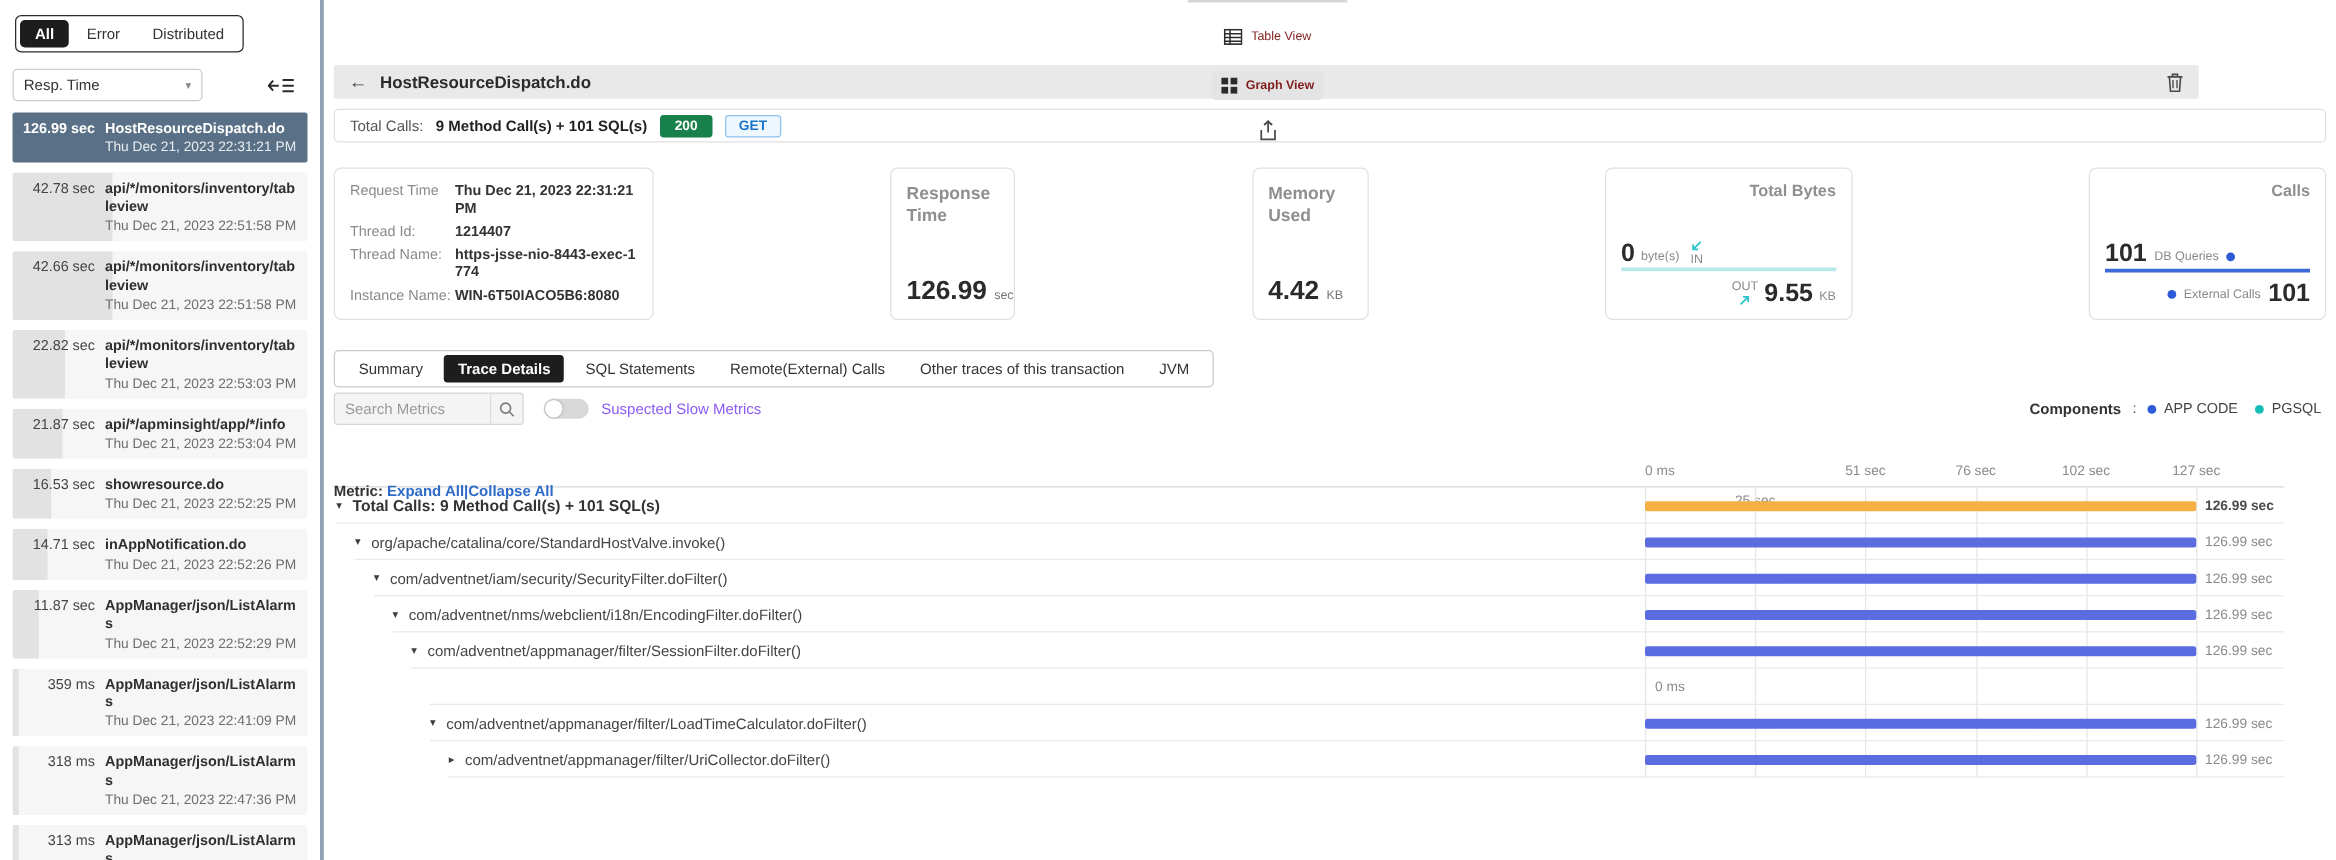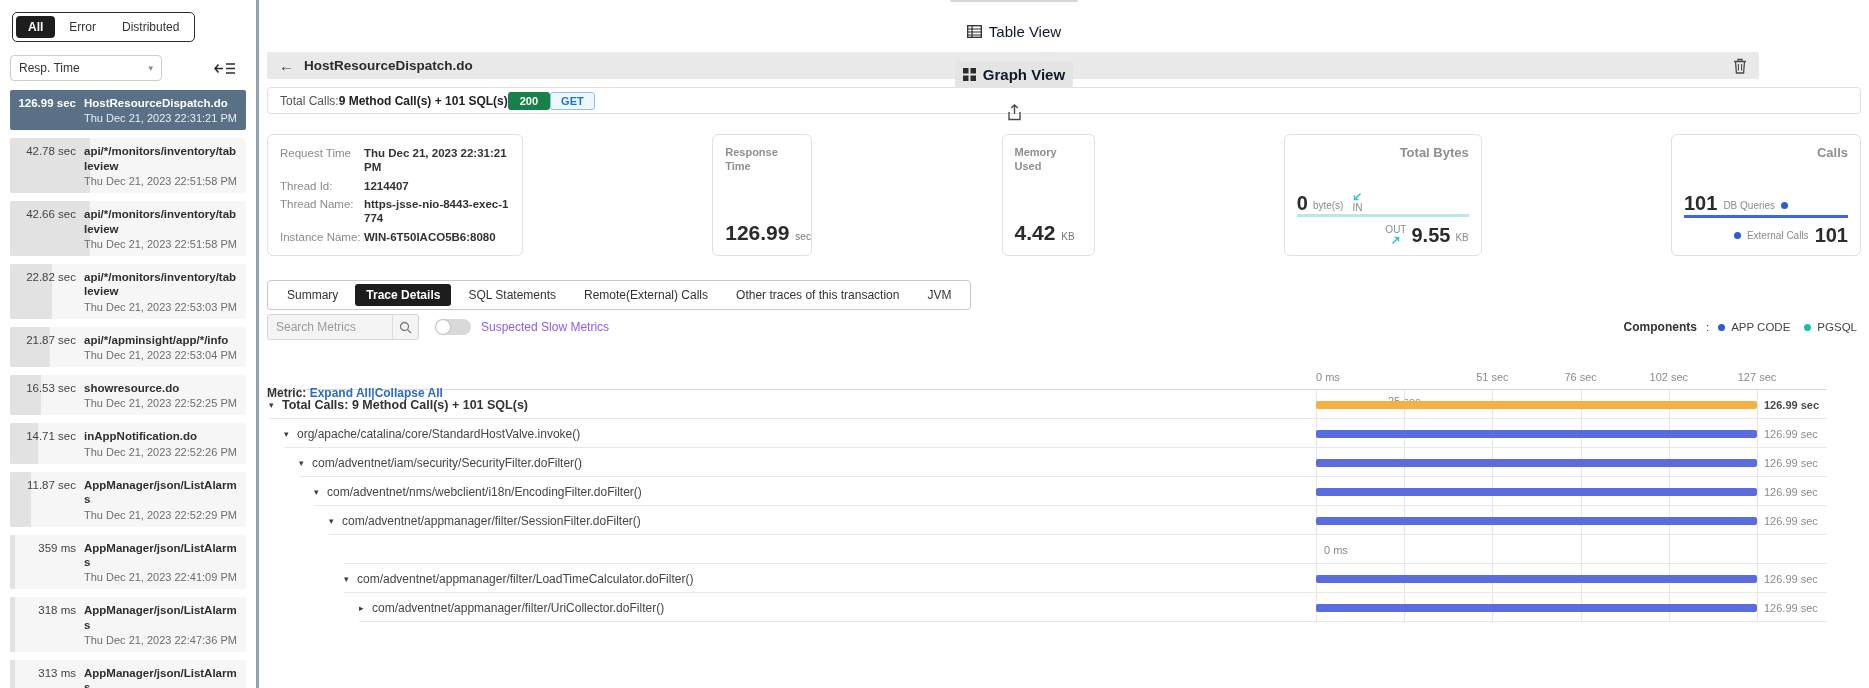--- a/index.html
+++ b/index.html
@@ -35,46 +35,46 @@
   
   .splitter { width:3px; flex:0 0 3px; background:#8fa1b2; cursor:col-resize; }
 
   
   .main { flex:1; padding:0 8px; position:relative; min-width:0; }
   .top-toolbar { height:44px; display:flex; align-items:center; justify-content:space-between; gap:16px; padding-right:100px;flex-direction:column; }
   .search-box { width:128px; height:26px; background:#f4f4f4; border:1px solid #d6d6d6; border-radius:3px; display:flex; align-items:center; overflow:hidden; }
   .search-box input { flex:1; min-width:0; border:none; outline:none; background:transparent; font-family:inherit; font-size:12px; color:#444; padding:0 8px; }
   .search-box input::placeholder { color:#9a9a9a; }
   .search-box .mag { flex:0 0 26px; height:100%; display:flex; align-items:center; justify-content:center; border-left:1px solid #ddd; cursor:pointer; }
-  .view-btn { display:flex; align-items:center; gap:7px; font-size:15px; color:#0f172a; cursor:pointer; padding:5px 8px; border-radius:4px; white-space:nowrap; }
+  .view-btn { display:flex; align-items:center; gap:7px; font-size:10px; color:#7f1d1d; cursor:pointer; padding:5px 8px; border-radius:4px; white-space:nowrap; }
   .view-btn.active { background:#e4e4e4; font-weight:bold; }
   .icon-btn { cursor:pointer; display:flex; align-items:center; }
 
   .page-header { margin-top:8px; margin-right:102px; height:27px; background:#e9e9e9; border-radius:2px; display:flex; align-items:center; gap:10px; padding:0 12px; }
   .back-arrow { font-size:15px; font-weight:bold; color:#3a3a3a; cursor:pointer; line-height:1; }
   .page-title { font-weight:bold; font-size:13.5px; color:#2b2b2b; }
   .page-header .trash { margin-left:auto; }
 
-  .total-row { margin-top:8px; height:27px; border:1px solid #e0e0e0; border-radius:4px; display:flex; align-items:center; padding:0 12px; font-size:12px; }
+  .total-row { margin-top:8px; height:27px; border:1px solid #e0e0e0; border-radius:4px; display:flex; align-items:center; gap:10px; padding:0 12px; font-size:12px; }
   .total-label { color:#555; }
   .total-value { font-weight:bold; color:#222; }
   .badge-status { background:#18804a; color:#fff; font-weight:bold; font-size:11px; border-radius:3px; padding:3px 12px; }
   .badge-method { background:#eef6fe; border:1px solid #8fc1ee; color:#1b74cc; font-weight:bold; font-size:11px; border-radius:3px; padding:2px 10px; }
 
   .cards-row { margin-top:20px; display:flex; gap:13px;justify-content:space-between; }
   .card { border:1px solid #e0e0e0; border-radius:6px; height:122px; padding:10px 12px; background:#fff; }
   .card-request { width:256px; padding:11px 12px; display:flex; flex-direction:column; justify-content:space-between; }
   .req-row { display:flex; font-size:11.5px; line-height:1.25; }
   .req-label { width:84px; flex:0 0 84px; color:#8a8a8a; }
   .req-value { font-weight:bold; color:#333; word-break:break-all; }
   .card-stat { display:flex; flex-direction:column; justify-content:space-between; }
   .card-stat.w-rt { width:100px; }
   .card-stat.w-cpu { width:93px; }
   .card-stat.w-mem { width:93px; }
-  .stat-title { color:#8f8f8f; font-size:11px; font-weight:bold; line-height:1.3; }
+  .stat-title { color:#8f8f8f; font-size:14px; font-weight:bold; line-height:1.3; }
   .stat-value { font-size:21px; font-weight:bold; color:#2b2b2b; white-space:nowrap; }
   .stat-unit { font-size:10px; font-weight:normal; color:#777; }
   .card-bytes { width:198px; display:flex; flex-direction:column; }
   .card-calls { width:190px; display:flex; flex-direction:column; }
   .card-title-right { text-align:right; color:#8f8f8f; font-size:13px; font-weight:bold; }
   .tb-in { margin-top:auto; display:flex; align-items:flex-end; gap:5px; border-bottom:3px solid #b9e8ea; padding-bottom:1px; }
   .tb-big { font-size:20px; font-weight:bold; color:#2b2b2b; line-height:1; }
   .tb-small { font-size:10px; color:#8a8a8a; padding-bottom:2px; }
   .dir-wrap { display:flex; flex-direction:column; align-items:center; margin-left:4px; }
   .dir-label { font-size:10px; color:#8a8a8a; }

